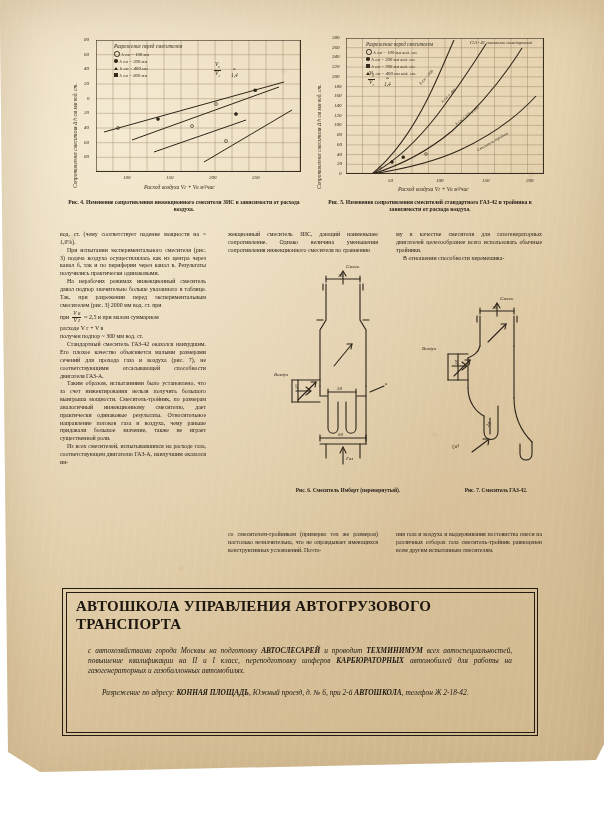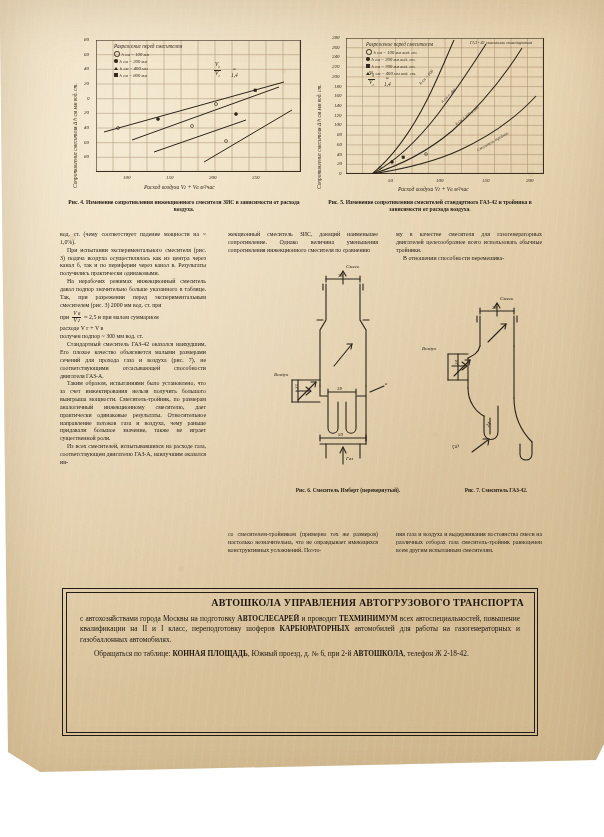--- a/index.html
+++ b/index.html
@@ -62,27 +62,27 @@
   
   .diag{position:absolute;}
   .dlab{position:absolute;font-style:italic;font-size:5px;color:#2b2319;white-space:nowrap;}
   .dnum{position:absolute;font-style:italic;font-size:4.8px;color:#2b2319;white-space:nowrap;}
 
   
   #ad{position:absolute;left:62px;top:588px;width:476px;height:148px;}
   #ad .outer{position:absolute;inset:0;border:1.6px solid #231c12;}
   #ad .inner{position:absolute;inset:3.5px;border:.9px solid #231c12;}
   #ad .content{position:absolute;inset:9px 14px;color:#1d1710;}
-  .ad-h1{text-align:right;font-size:10px;font-weight:bold;letter-spacing:.2px;line-height:1.22;}
+  .ad-h1{text-align:left;font-size:15px;font-weight:bold;letter-spacing:.2px;line-height:1.22;}
   .ad-h2{text-align:center;font-size:11px;font-weight:bold;margin-top:5px;
          font-family:"Liberation Sans",sans-serif;line-height:1.2;}
   .ad-h2 .big{font-size:13.5px;}
   .ad-body{margin-top:5px;font-size:7.4px;line-height:1.38;text-align:justify;}
   .ad-body .em{font-weight:bold;}
-  .ad-body p{margin:4px;}
+  .ad-body p{margin:12px;font-style:italic;}
   .ad-body p.ind{text-indent:14px;margin-top:2px;}
 </style>
 </head>
 <body>
 
 <div id="paper"></div>
 <div id="grain"></div>
 
 <div class="figbox" style="left:66px;top:36px;width:240px;height:160px;">
 
@@ -463,16 +463,16 @@
 
 <div id="ad">
   <div class="outer"></div>
   <div class="inner"></div>
   <div class="content">
     <div class="ad-h1">
       <div>АВТОШКОЛА УПРАВЛЕНИЯ АВТОГРУЗОВОГО ТРАНСПОРТА</div>
     </div>
     <div class="ad-body">
       <p><span>с автохозяйствами города Москвы на подготовку </span><span class="em">АВТОСЛЕСАРЕЙ</span><span> и проводит </span><span class="em">ТЕХМИНИМУМ</span><span> всех автоспециальностей, повышение квалификации на II и I класс, переподготовку шоферов </span><span class="em">КАРБЮРАТОРНЫХ</span><span> автомобилей для работы на газогенераторных и газобаллонных автомобилях.</span></p>
-      <p class="ind"><span>Обращаться по таблице: </span><span class="em">КОННАЯ ПЛОЩАДЬ</span><span>, Южный проезд, д. № 6, при 2-й </span><span class="em">АВТОШКОЛА</span><span>, телефон Ж 2-18-42.</span></p>
+      <p class="ind"><span>Разрежение по адресу: </span><span class="em">КОННАЯ ПЛОЩАДЬ</span><span>, Южный проезд, д. № 6, при 2-й </span><span class="em">АВТОШКОЛА</span><span>, телефон Ж 2-18-42.</span></p>
     </div>
   </div>
 </div>
 
 </body></html>

